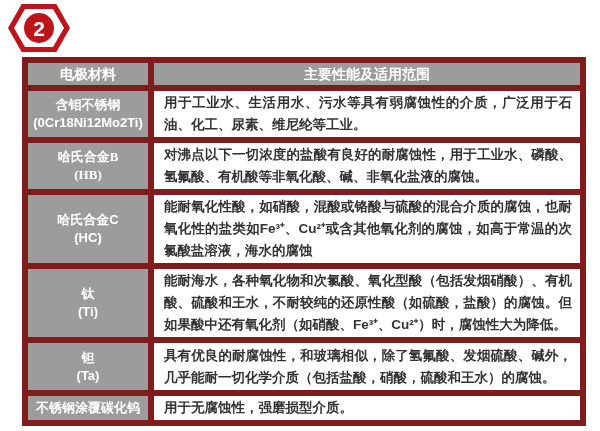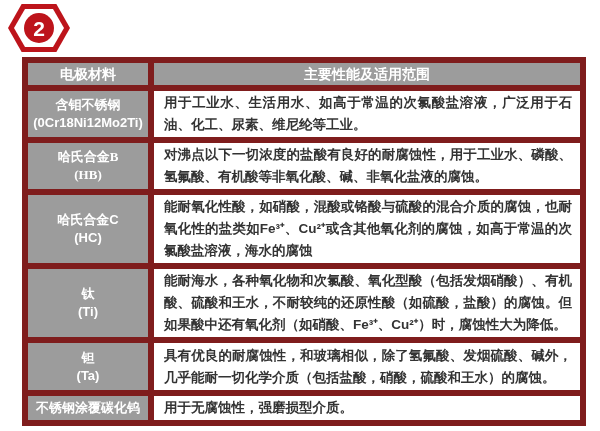--- a/index.html
+++ b/index.html
@@ -112,21 +112,21 @@
         <th>电极材料</th>
         <th>主要性能及适用范围</th>
       </tr>
     </thead>
     <tbody>
       <tr>
         <th class="material-cell">
           <div class="material-name">含钼不锈钢</div>
           <div class="material-grade">(0Cr18Ni12Mo2Ti)</div>
         </th>
-        <td class="description-cell">用于工业水、生活用水、如高于常温的次氯酸盐溶液，广泛用于石油、化工、尿素、维尼纶等工业。</td>
+        <td class="description-cell">用于工业水、生活用水、污水等具有弱腐蚀性的介质，广泛用于石油、化工、尿素、维尼纶等工业。</td>
       </tr>
       <tr>
         <th class="material-cell">
           <div class="material-name">哈氏合金B</div>
           <div class="material-grade">(HB)</div>
         </th>
         <td class="description-cell">对沸点以下一切浓度的盐酸有良好的耐腐蚀性，用于工业水、磷酸、氢氟酸、有机酸等非氧化酸、碱、非氧化盐液的腐蚀。</td>
       </tr>
       <tr>
         <th class="material-cell">

